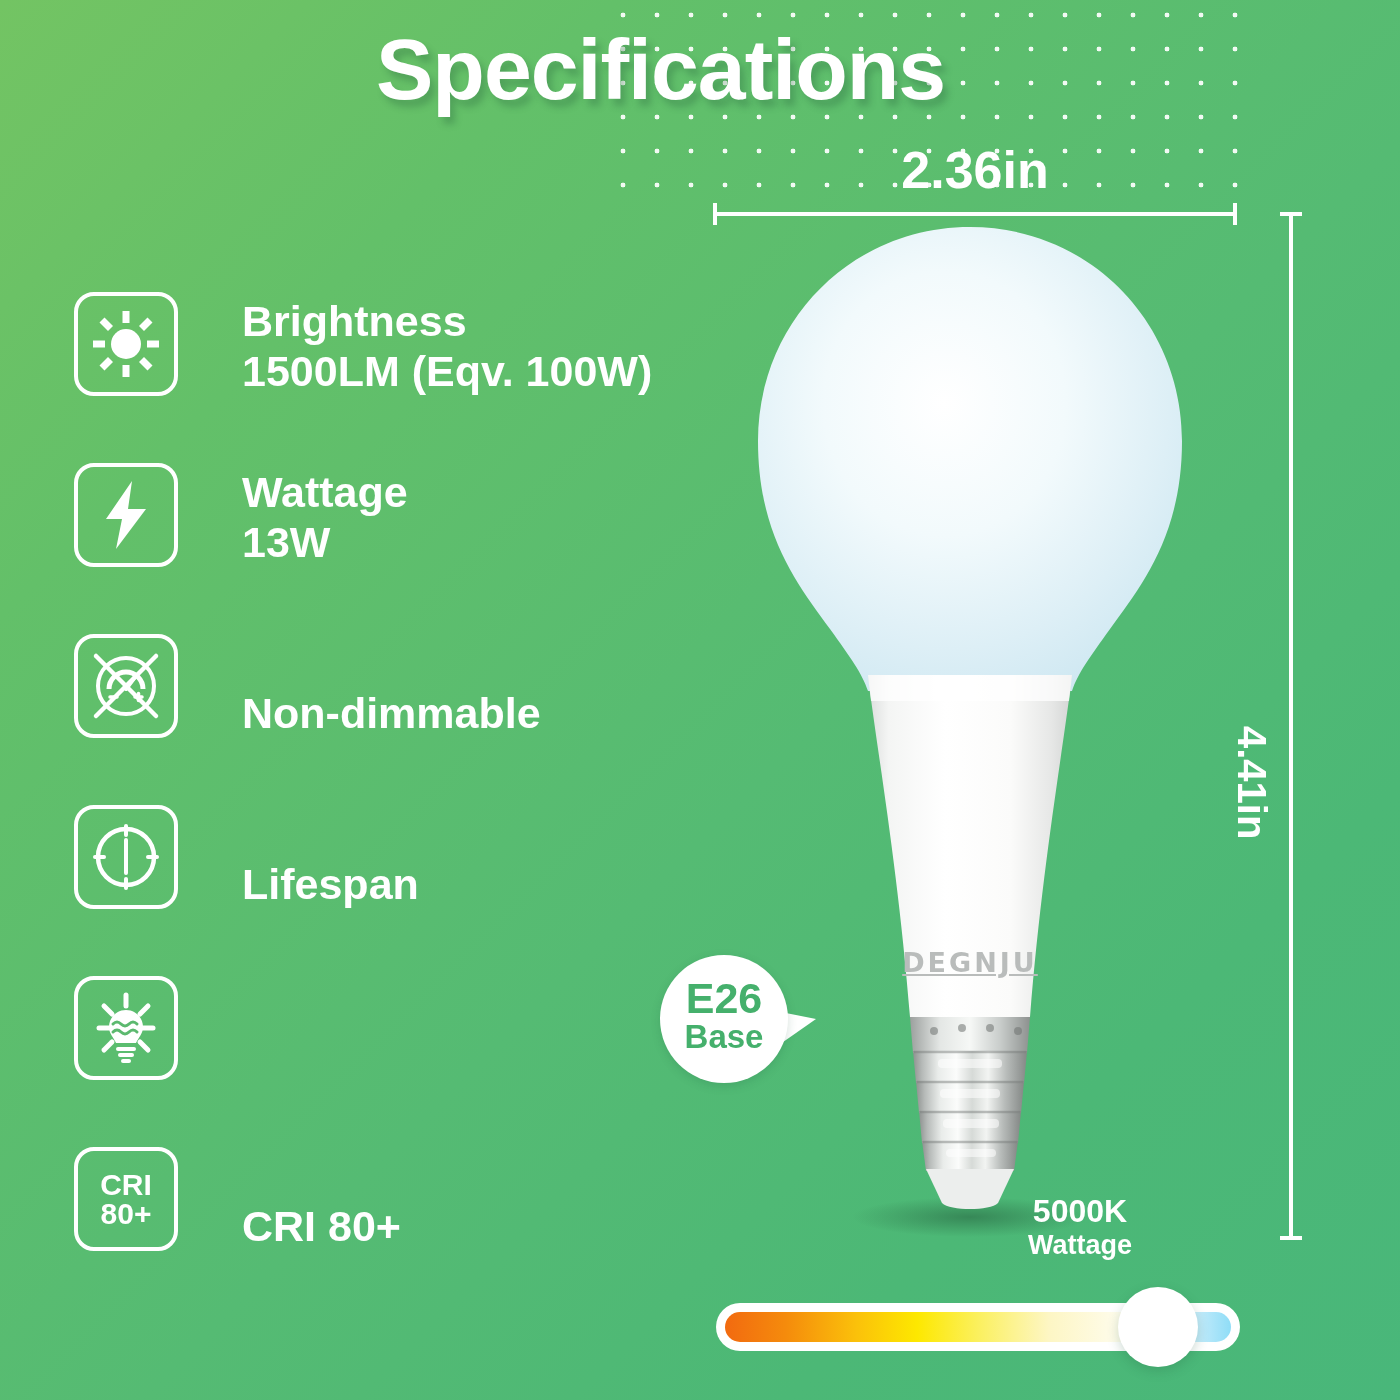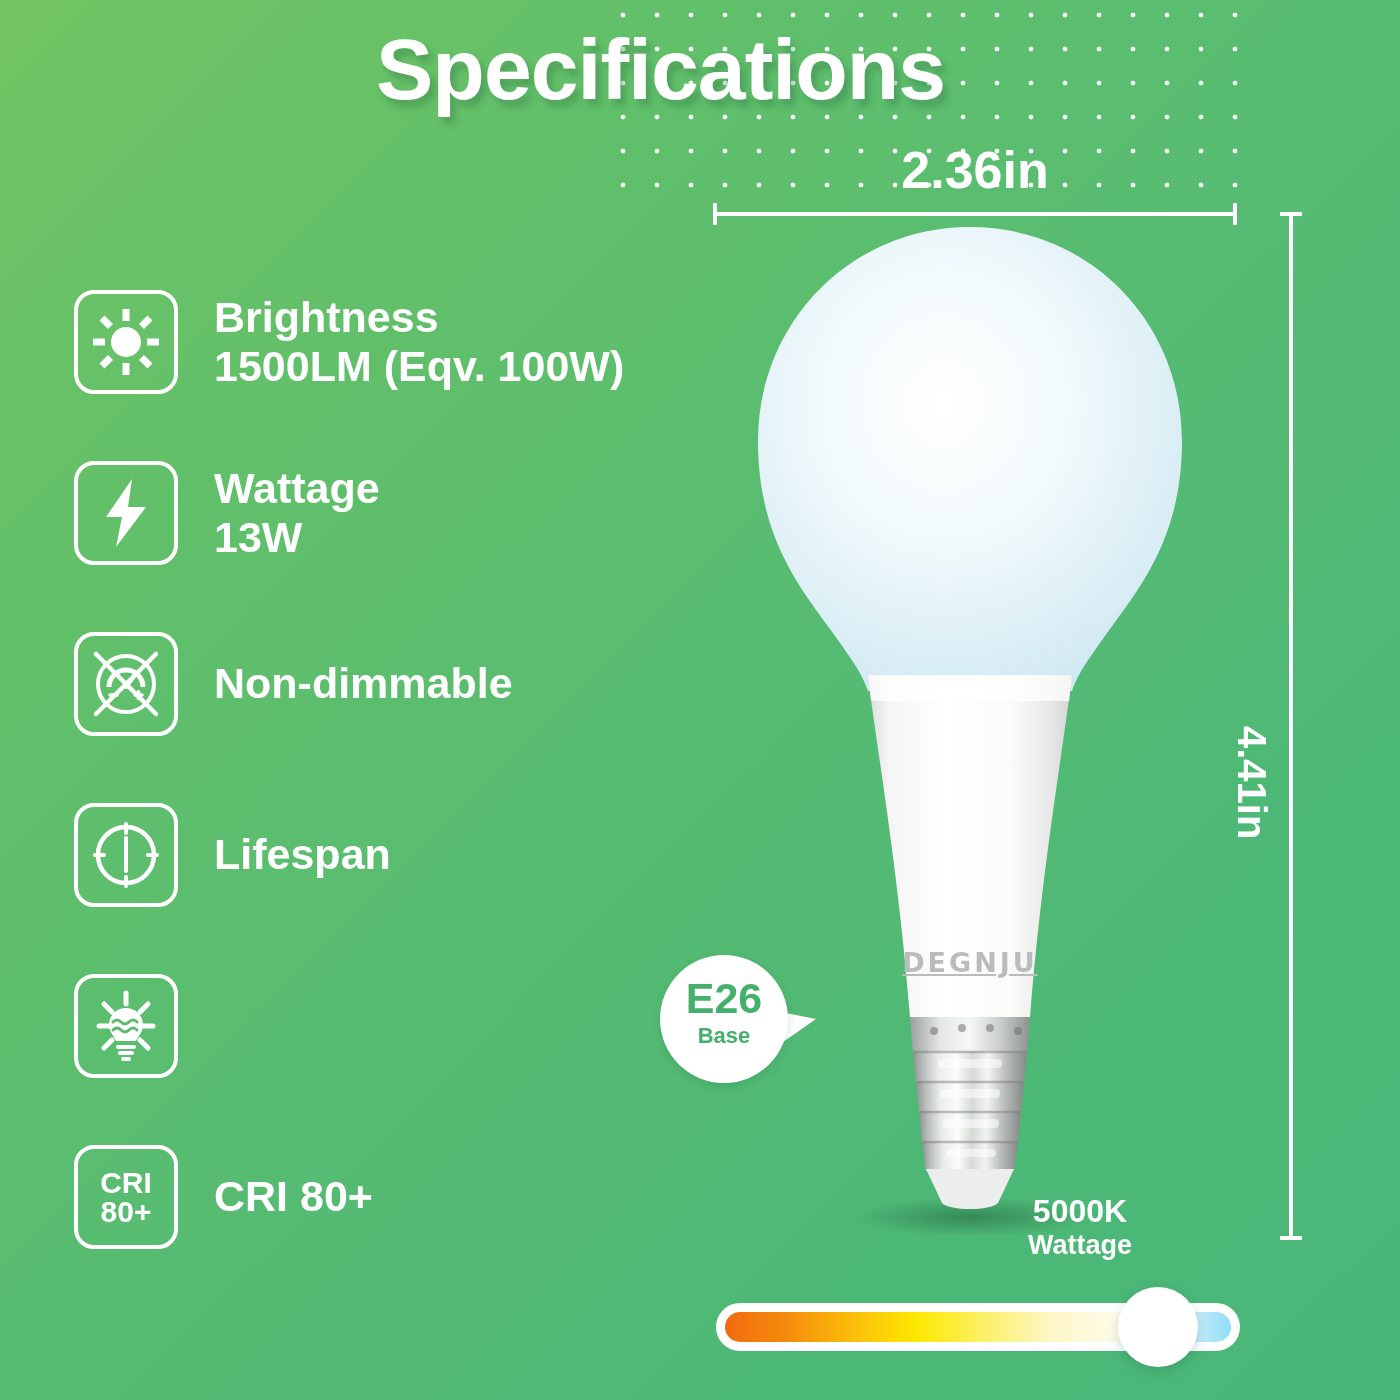--- a/index.html
+++ b/index.html
@@ -50,21 +50,22 @@
     position: absolute;
     left: 74px;
     top: 288px;
     width: 680px;
   }
   .spec-row {
     position: relative;
     height: 108px;
     margin-bottom: 63px;
     display: flex;
-    align-items: center;
+    align-items: flex-end;
+    gap: 28px;
   }
   .spec-row:last-child { margin-bottom: 0; }
 
   .icon-box {
     width: 104px;
     height: 104px;
     border: 4px solid #ffffff;
     border-radius: 20px;
     flex: 0 0 auto;
     display: flex;
@@ -214,21 +215,21 @@
   .badge-text {
     position: absolute;
     left: 0; top: 22px;
     width: 128px;
     text-align: center;
     color: #45b06c;
     font-weight: bold;
     line-height: 1.0;
   }
   .badge-text .e26 { font-size: 43px; display: block; }
-  .badge-text .base { font-size: 22px; display: block; margin-top: 5px; }
+  .badge-text .base { font-size: 33px; display: block; }
 
   
   .kelvin {
     position: absolute;
     left: 930px;
     top: 1195px;
     width: 300px;
     text-align: center;
     color: #ffffff;
     font-weight: bold;

